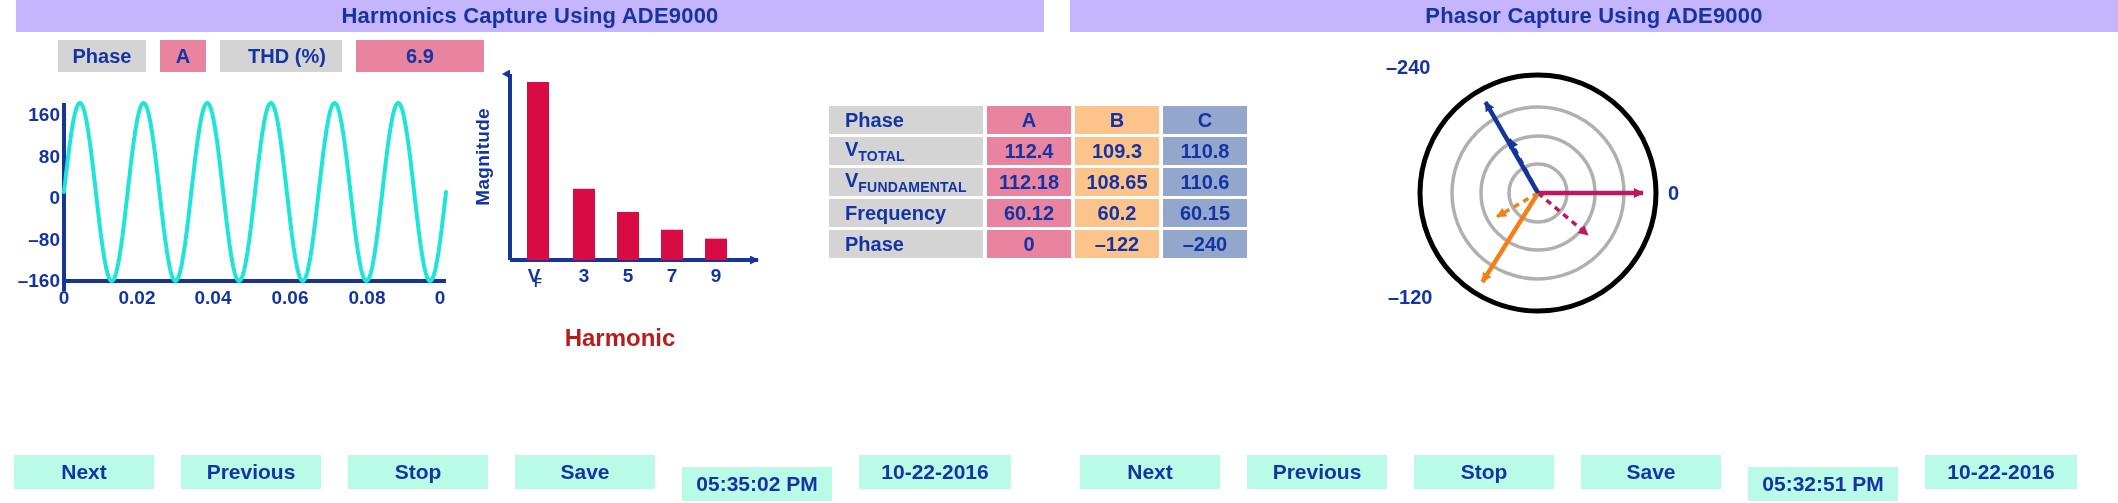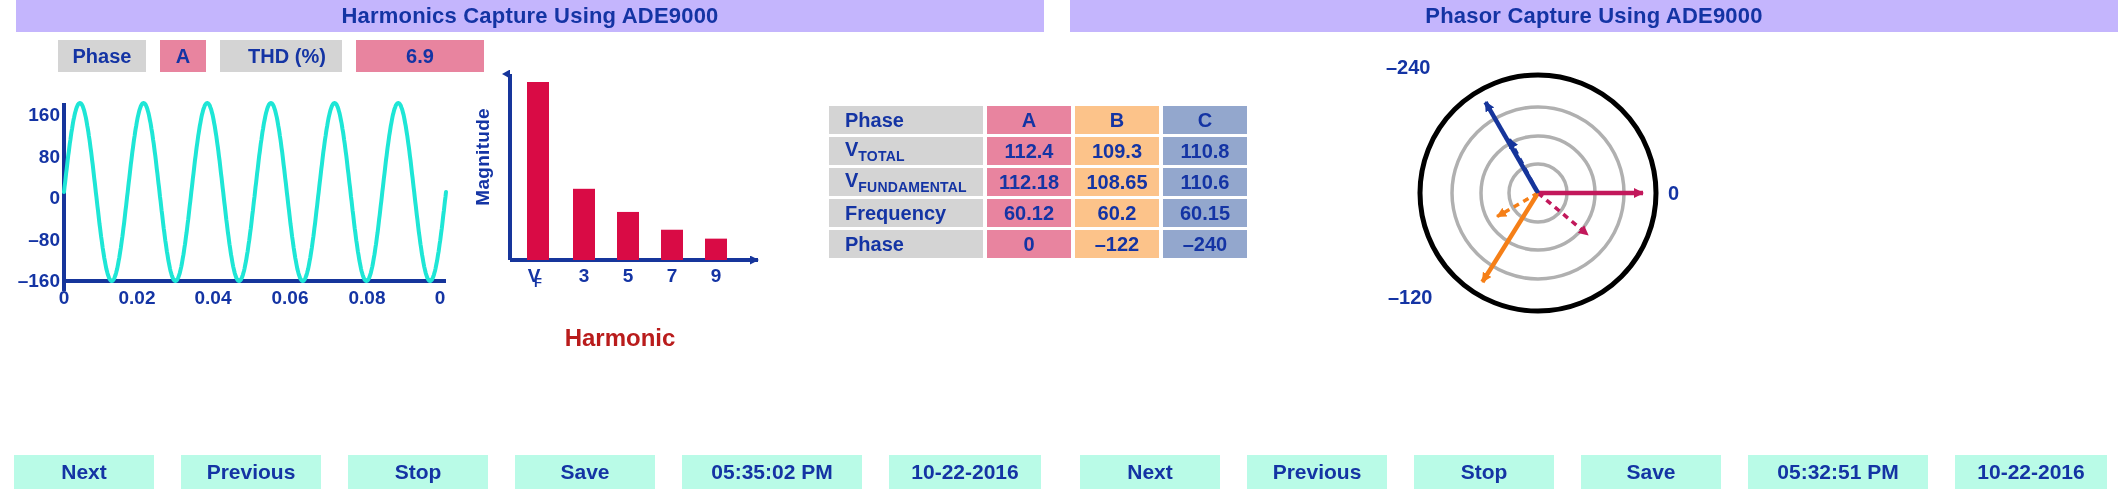--- a/index.html
+++ b/index.html
@@ -89,21 +89,21 @@
 
   
   .btnbar{position:absolute;bottom:14px;height:34px;display:flex;gap:27px;}
   .btnbar.left{left:14px;}
   .btnbar.right{left:1080px;}
   .btn{
     background:#b9fbe7;color:#1434a4;font-size:21px;font-weight:bold;
     display:flex;align-items:center;justify-content:center;height:34px;
   }
   .btn.w-nav{width:140px;}
-  .btn.w-time{width:180px;}
+  .btn.w-time{width:150px;margin-top:12px;}
   .btn.w-date{width:152px;}
 </style>
 </head>
 <body>
 
 <div class="app">
 
   <div class="panel panel-left">
 
     <div class="panel-title">Harmonics Capture Using ADE9000</div>

